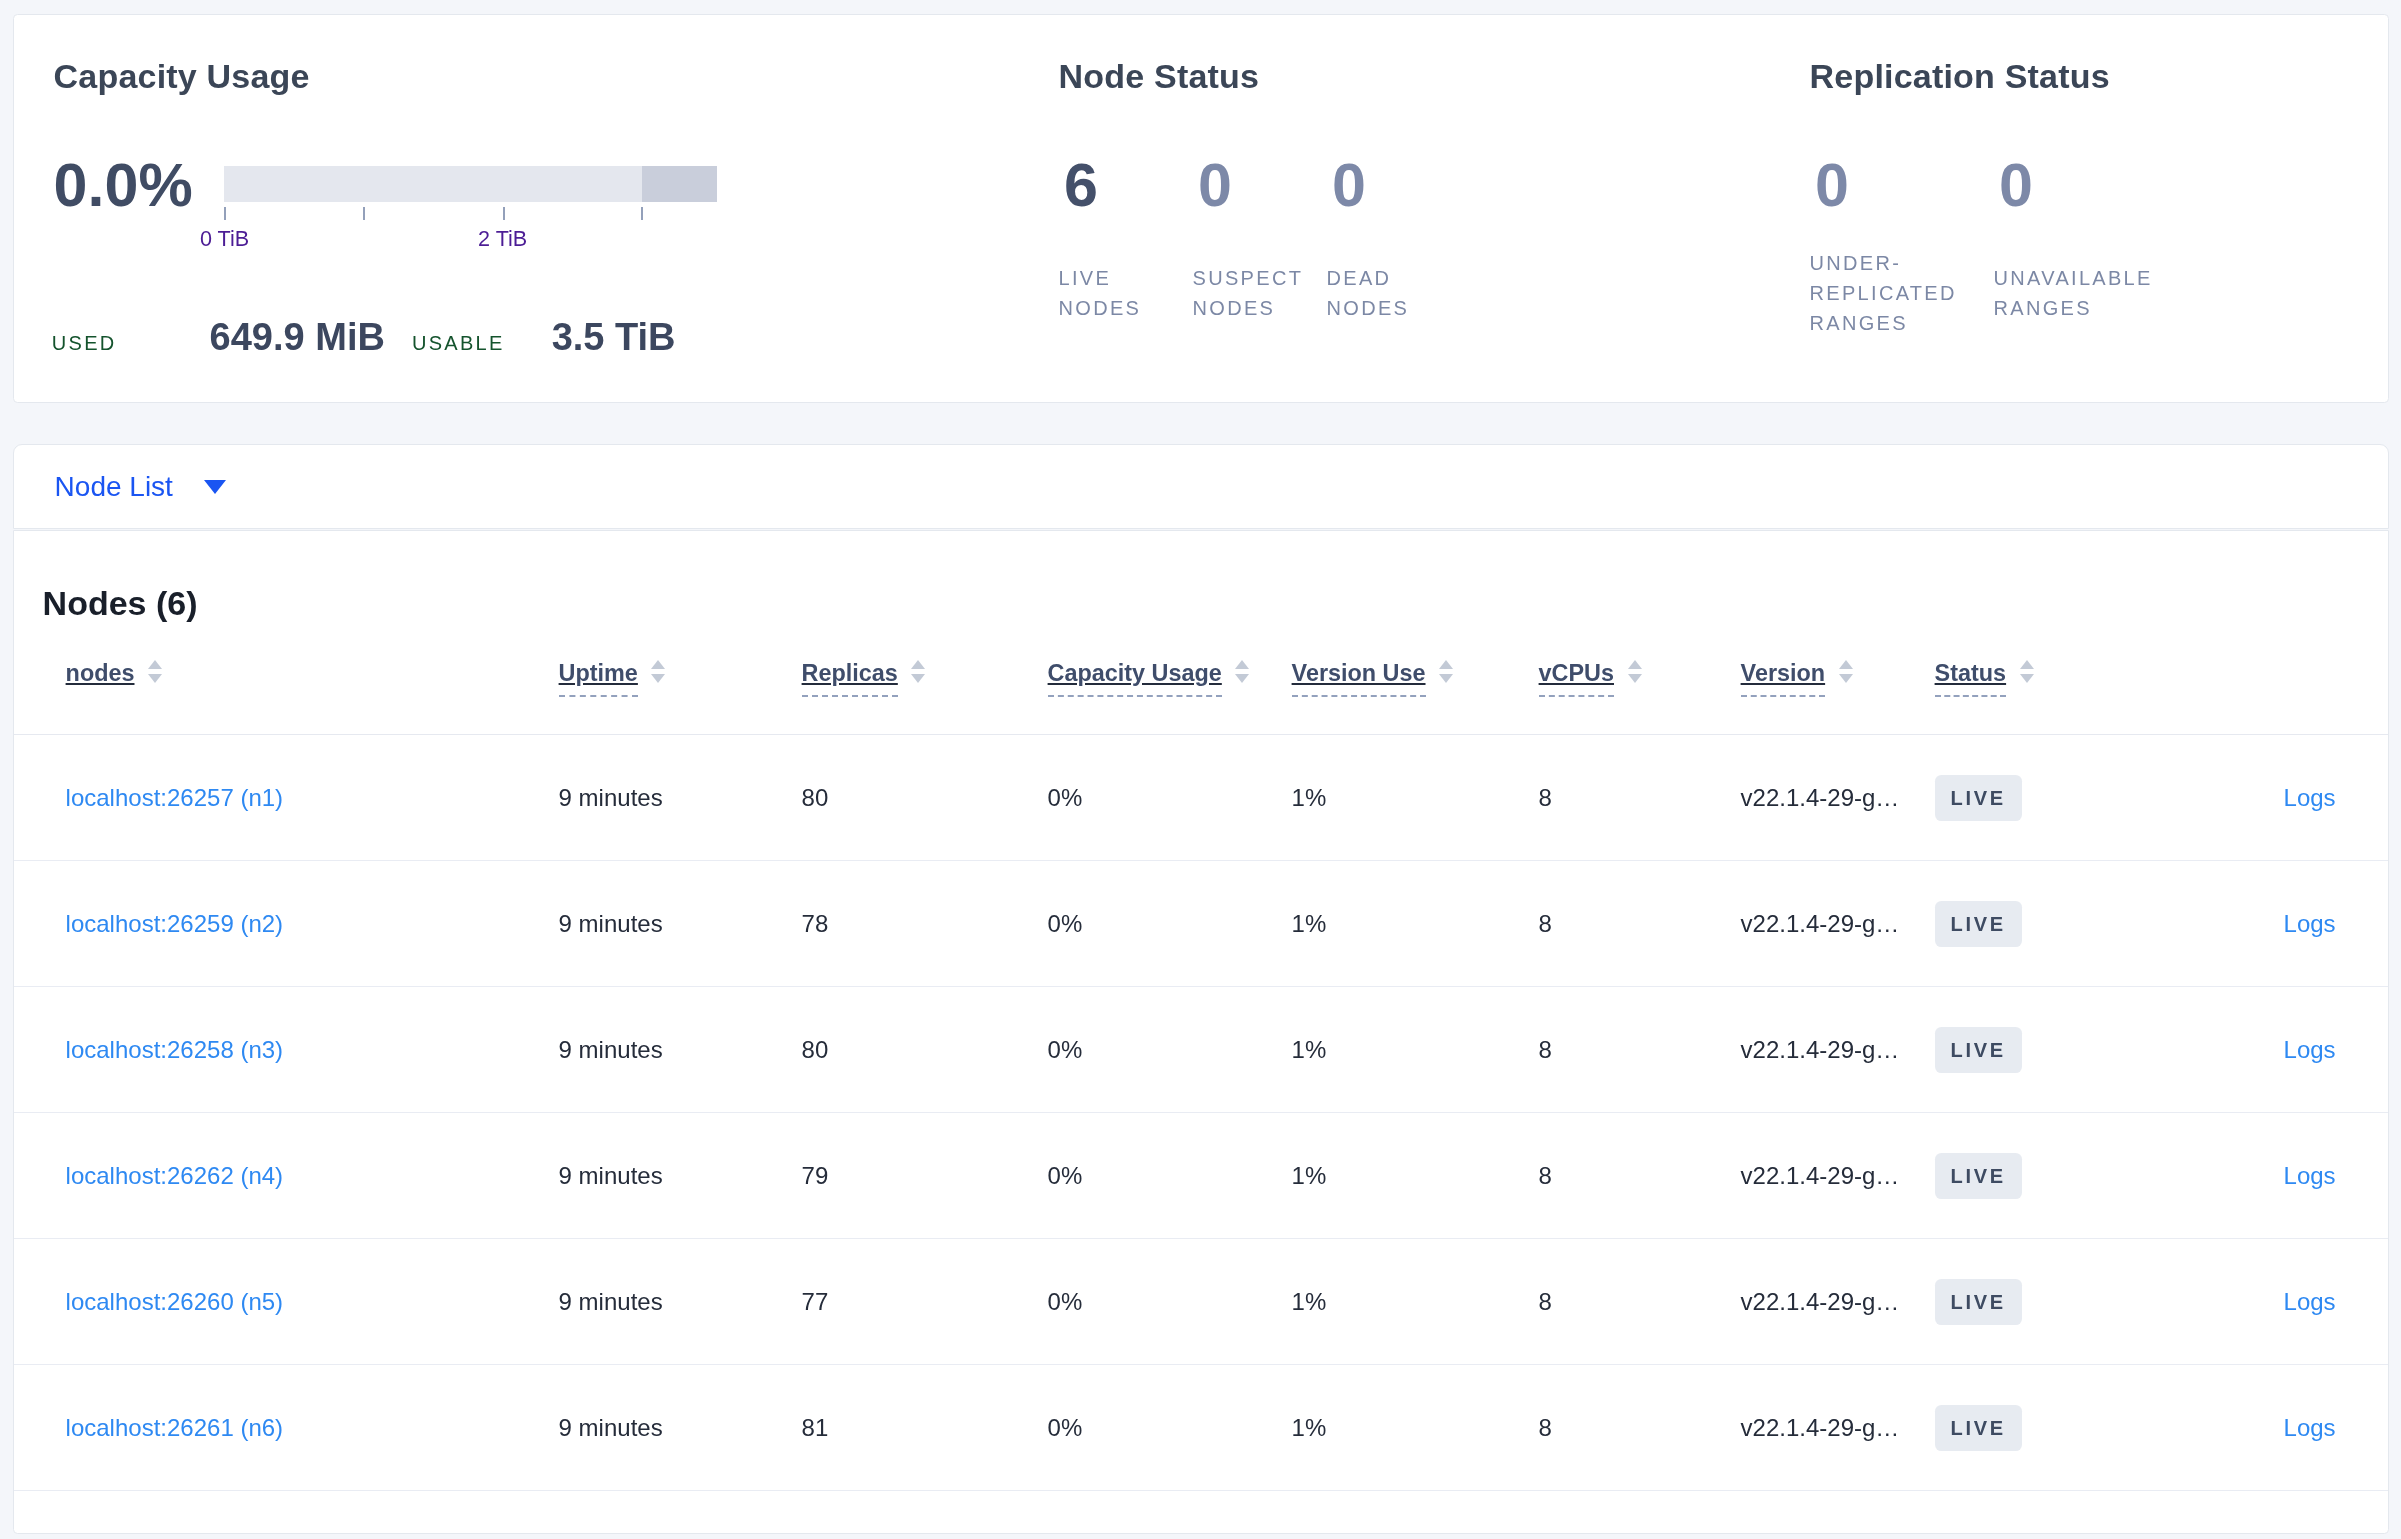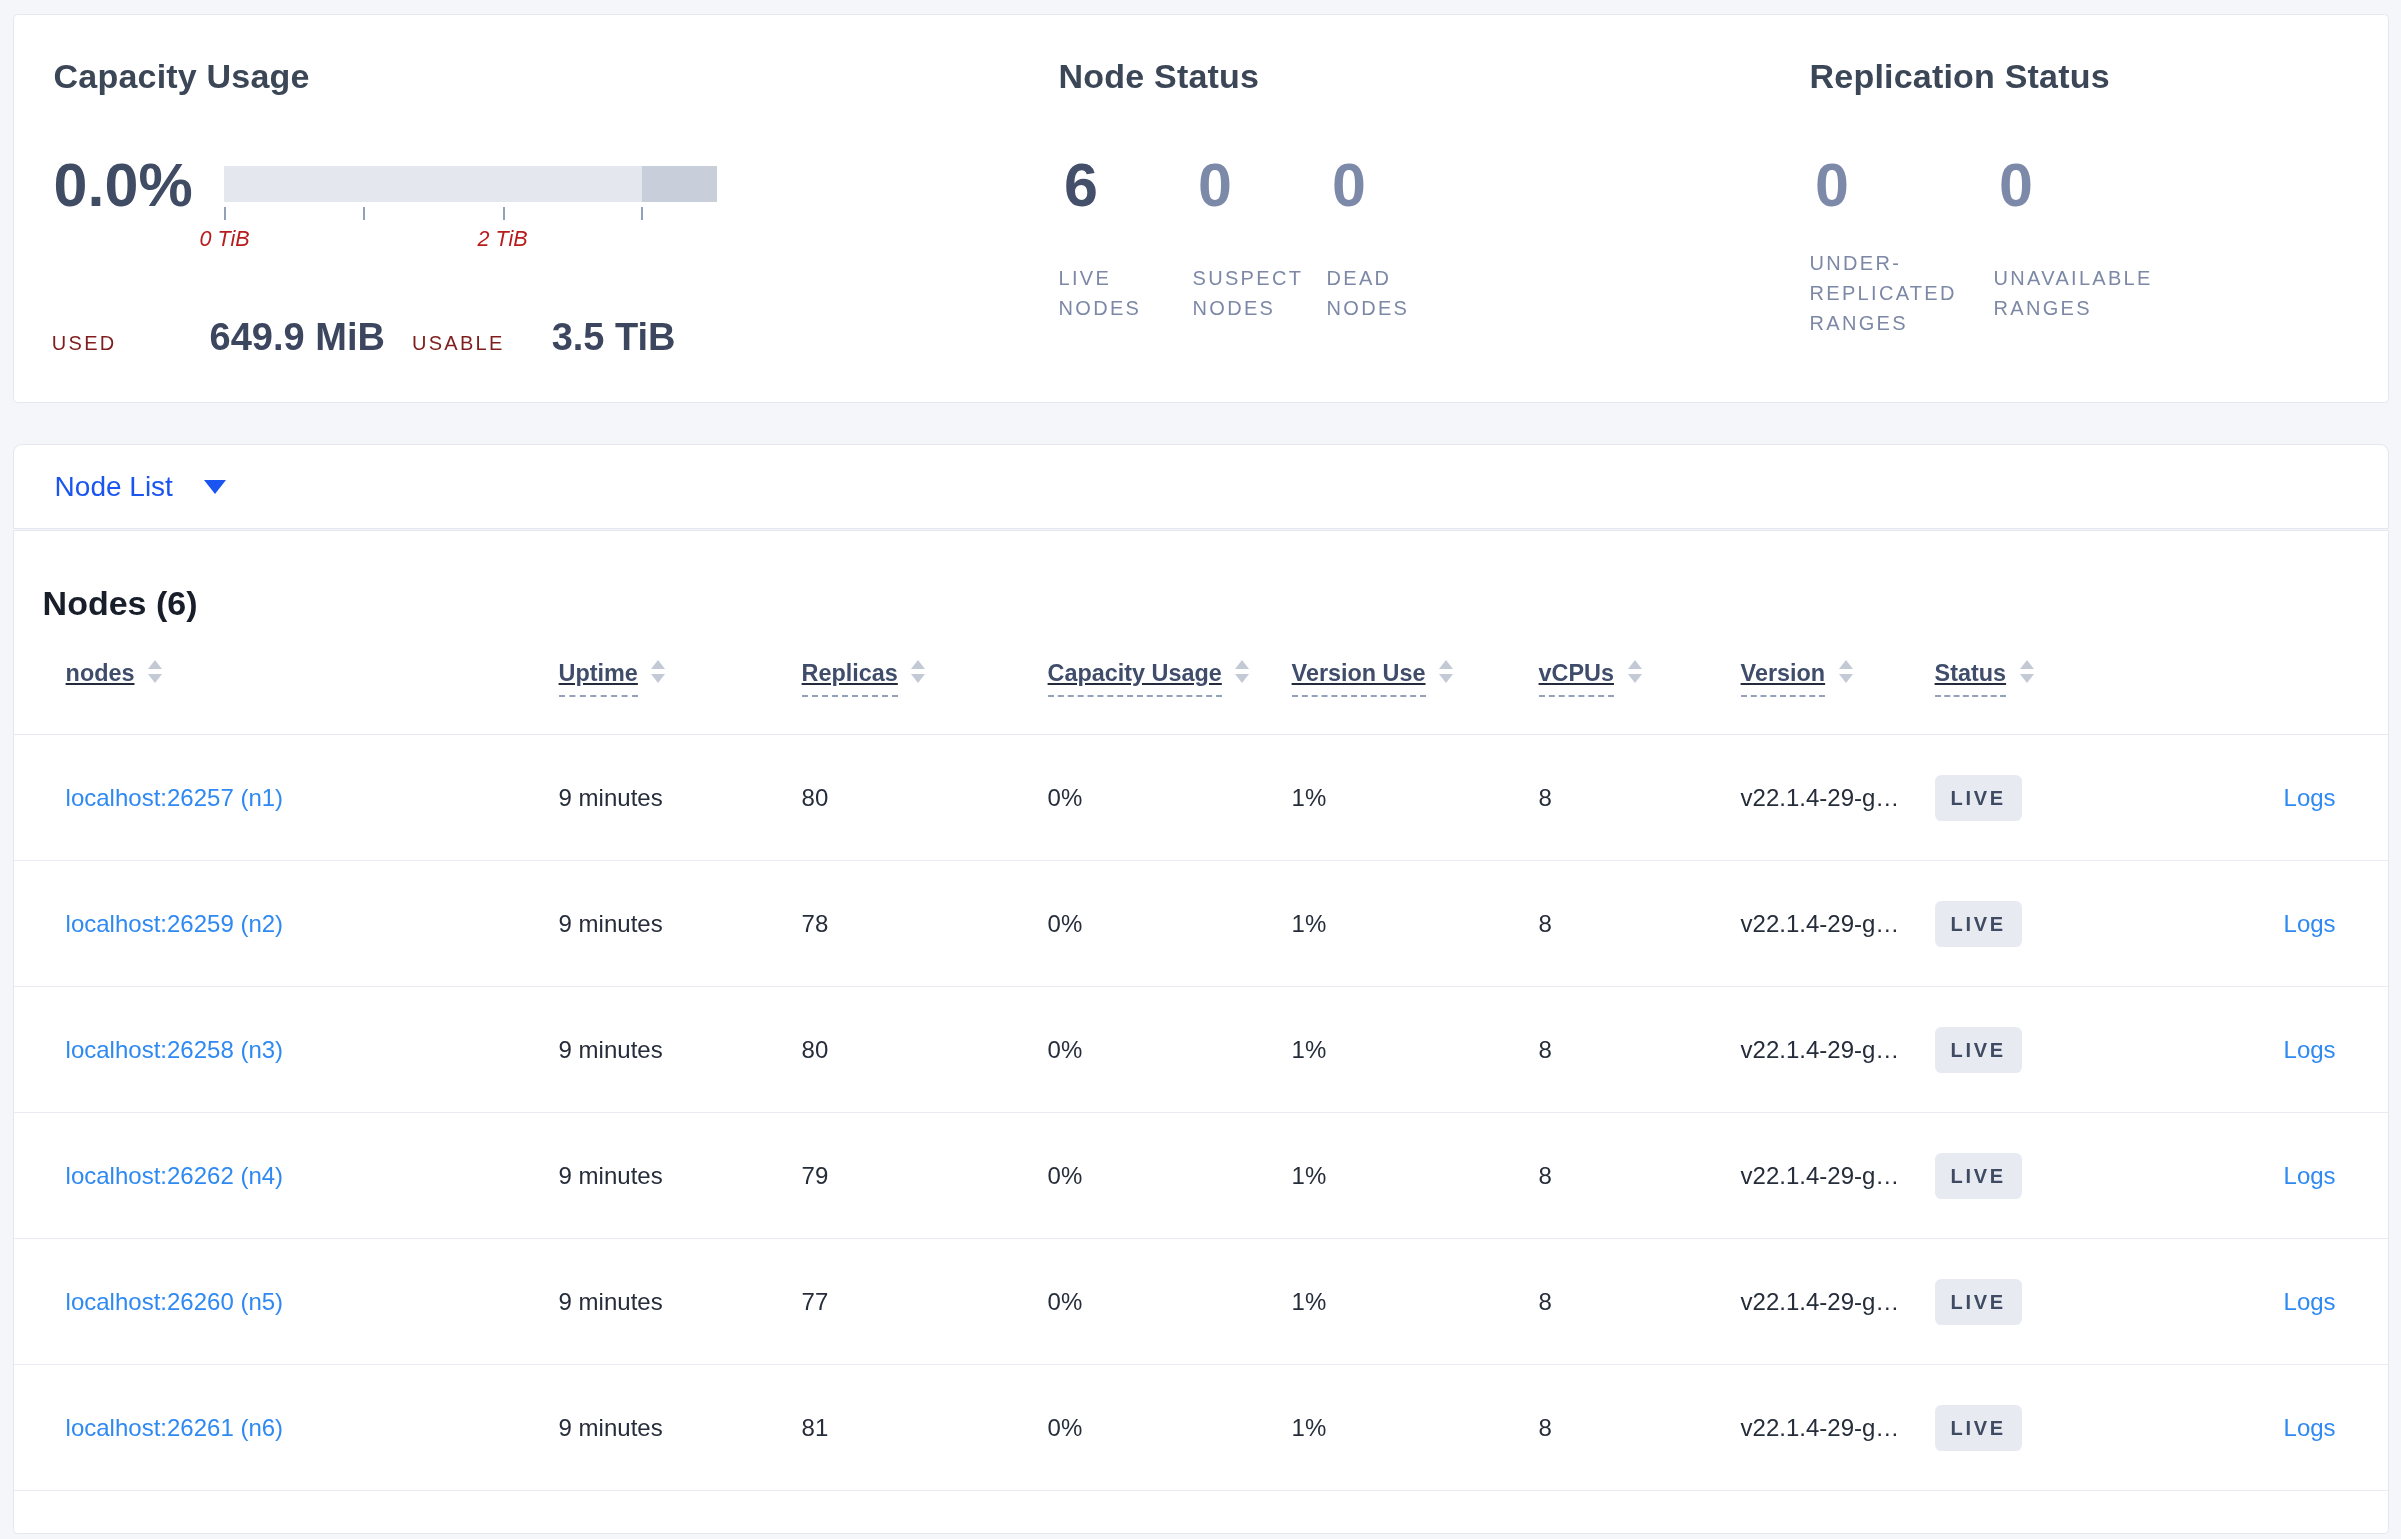--- a/index.html
+++ b/index.html
@@ -28,23 +28,23 @@
   .sum-title { font-size: 34px; font-weight: 700; color: #3b4657; letter-spacing: 0.2px; line-height: 40px; }
 
   .cap-row { display: flex; margin-top: 59px; }
   .cap-pct { font-size: 61px; font-weight: 700; color: #404c64; line-height: 61px; }
   .bar-wrap { margin-left: 31px; margin-top: 10.8px; width: 493px; position: relative; }
   .bar-track { height: 36px; background: #e4e7ee; position: relative; overflow: hidden; }
   .bar-reserved { position: absolute; right: 0; top: 0; width: 75px; height: 36px; background: #c9cedb; }
   .axis { position: relative; height: 20px; }
   .axis-tick { position: absolute; top: 4.5px; width: 2.7px; height: 13.5px; background: #93a0ba; }
   .axis-labels { position: relative; height: 27px; margin-top: 3.6px; }
-  .axis-label { position: absolute; transform: translateX(-50%); font-size: 21.6px; color: #b91c1c; white-space: nowrap; font-style: italic; }
+  .axis-label { position: absolute; transform: translateX(-50%); font-size: 21.6px; color: #4c1d95; white-space: nowrap; }
   .cap-stats { position: absolute; top: 260px; left: -1.8px; display: flex; align-items: baseline; white-space: nowrap; }
-  .small-label { font-size: 20px; letter-spacing: 2.3px; color: #7f1d1d; }
+  .small-label { font-size: 20px; letter-spacing: 2.3px; color: #14532d; }
   .cap-value { font-size: 38px; font-weight: 700; color: #3c475f; }
   .m-used-val { margin-left: 93px; }
   .m-usable-lbl { margin-left: 27px; }
   .m-usable-val { margin-left: 47px; }
 
   .stats-row { display: flex; margin-top: 59px; }
   .stat-col { display: flex; flex-direction: column; }
   .g-nodestatus .stat-col { width: 134px; }
   .g-replication .stat-col { width: 184px; }
   .stat-value { font-size: 61px; font-weight: 700; line-height: 61px; padding-left: 5.4px; }

